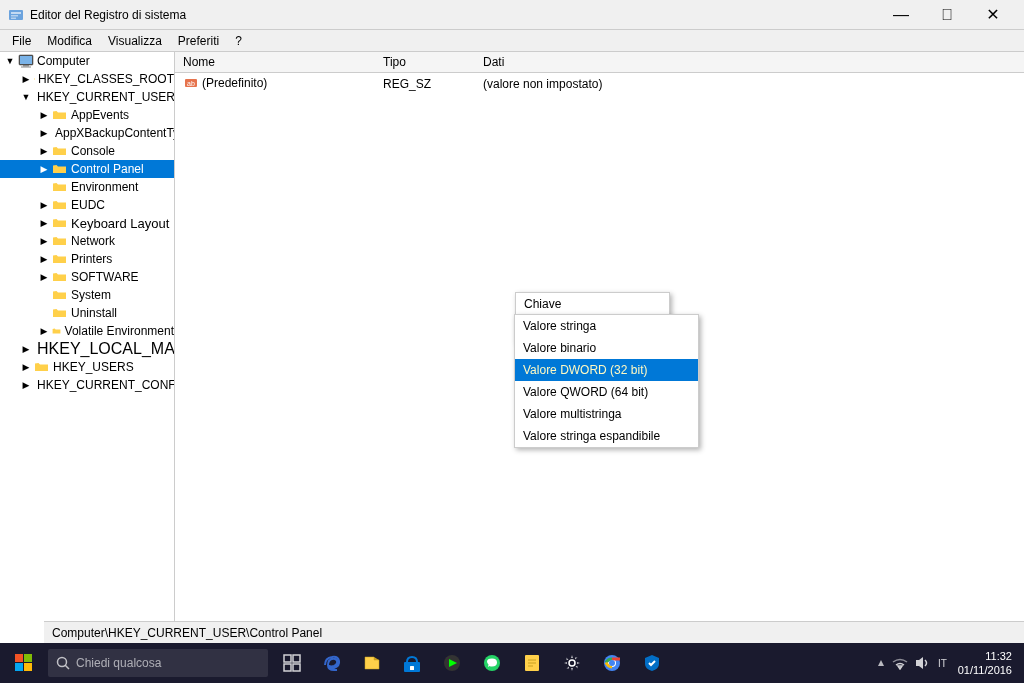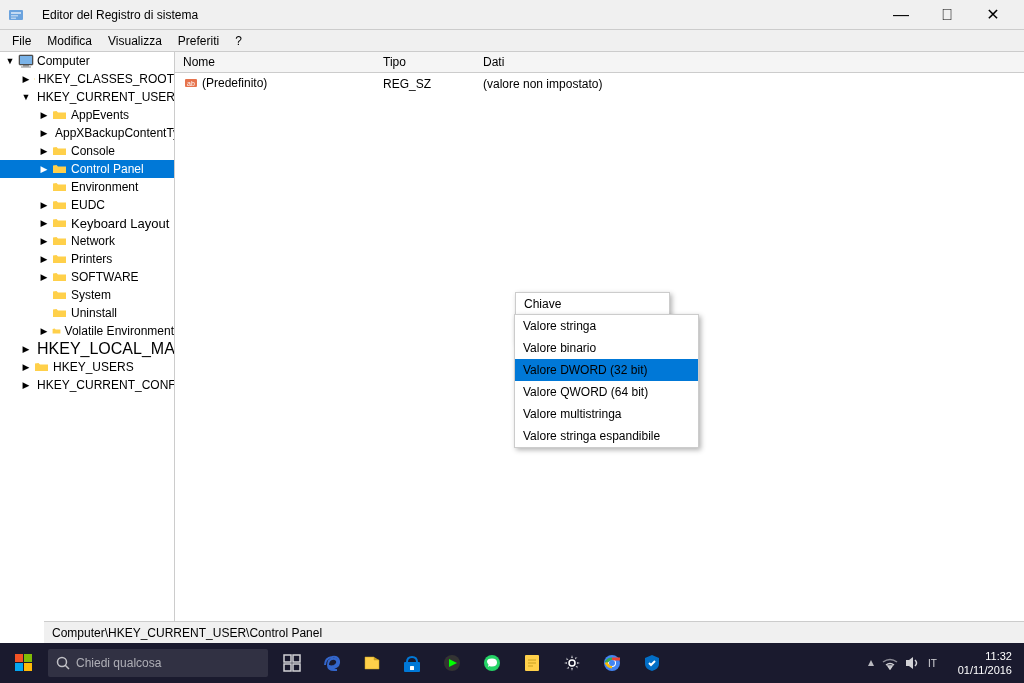--- a/index.html
+++ b/index.html
@@ -9,21 +9,21 @@
     .title-bar {
       background: #f0f0f0;
       height: 30px;
       display: flex;
       align-items: center;
       padding: 0 8px;
       border-bottom: 1px solid #ccc;
       justify-content: space-between;
       flex-shrink: 0;
     }
-    .title-bar-left { display: flex; align-items: center; gap: 18px; }
+    .title-bar-left { display: flex; align-items: center; gap: 6px; }
     .title-bar-controls { display: flex; gap: 0; }
     .title-btn { width: 46px; height: 30px; border: none; background: transparent; cursor: pointer; font-size: 16px; display: flex; align-items: center; justify-content: center; }
 
     
     .menu-bar {
       background: #f0f0f0;
       height: 22px;
       display: flex;
       align-items: center;
       padding: 0 4px;
@@ -125,21 +125,21 @@
     }
     .context-menu-item {
       padding: 4px 24px 4px 8px;
       cursor: pointer;
       height: 22px;
       display: flex;
       align-items: flex-start;
       font-size: 12px;
       position: relative;
     }
-    .context-menu-item.highlighted { background: #0078d7; color: #000000; }
+    .context-menu-item.highlighted { background: #0078d7; color: #fef9c3; }
     .context-menu-item.has-submenu::after { content: '▶'; position: absolute; right: 6px; font-size: 10px; }
     .context-menu-separator { height: 1px; background: #ccc; margin: 2px 0; }
 
     
     ::-webkit-scrollbar { width: 12px; height: 12px; }
     ::-webkit-scrollbar-track { background: #f0f0f0; }
     ::-webkit-scrollbar-thumb { background: #c0c0c0; border: 2px solid #f0f0f0; }
   </style>
 </head>
 <body>
@@ -483,21 +483,21 @@
     </div>
     <div class="taskbar-icon">
       <svg width="20" height="20" viewBox="0 0 20 20">
         <path d="M10 2 L17 5 L17 11 Q17 16 10 18 Q3 16 3 11 L3 5 Z" fill="#0078d7" opacity="0.9"></path>
         <path d="M7 10 L9 12 L13 8" stroke="white" stroke-width="2" fill="none"></path>
       </svg>
     </div>
   </div>
 
   <div class="taskbar-right">
-    <div style="display:flex;align-items:center;gap:6px;margin-right:16px">
+    <div style="display:flex;align-items:center;gap:6px;margin-right:6px">
       <svg width="10" height="10" viewBox="0 0 10 10" style="cursor:pointer">
         <polygon points="2,8 5,2 8,8" fill="white" opacity="0.7"></polygon>
       </svg>
       <svg width="16" height="14" viewBox="0 0 16 14" style="cursor:pointer">
         <path d="M8 13 L10 10 L6 10 Z M4 9 Q8 6 12 9" stroke="white" stroke-width="1.5" fill="none" opacity="0.8"></path>
         <path d="M1 6 Q8 1 15 6" stroke="white" stroke-width="1.5" fill="none" opacity="0.5"></path>
       </svg>
       <svg width="16" height="14" viewBox="0 0 16 14" style="cursor:pointer">
         <polygon points="2,4 2,10 5,10 9,13 9,1 5,4" fill="white" opacity="0.8"></polygon>
         <path d="M11 4 Q14 7 11 10" stroke="white" stroke-width="1.5" fill="none" opacity="0.8"></path>

